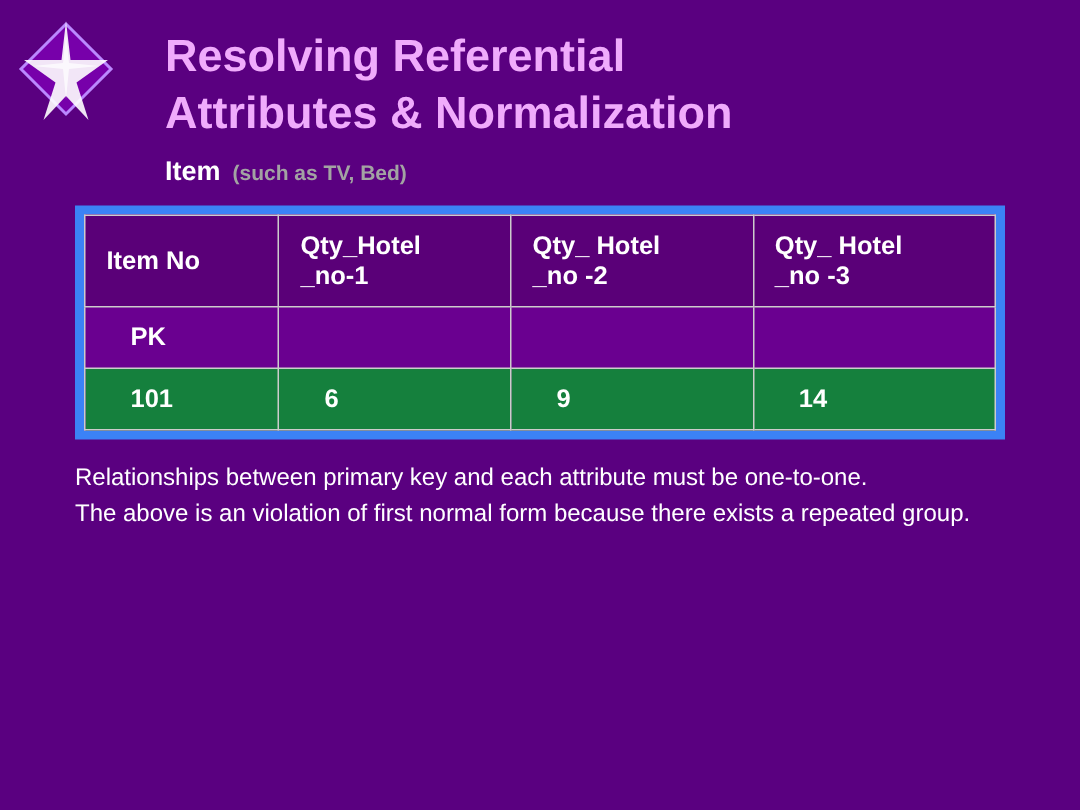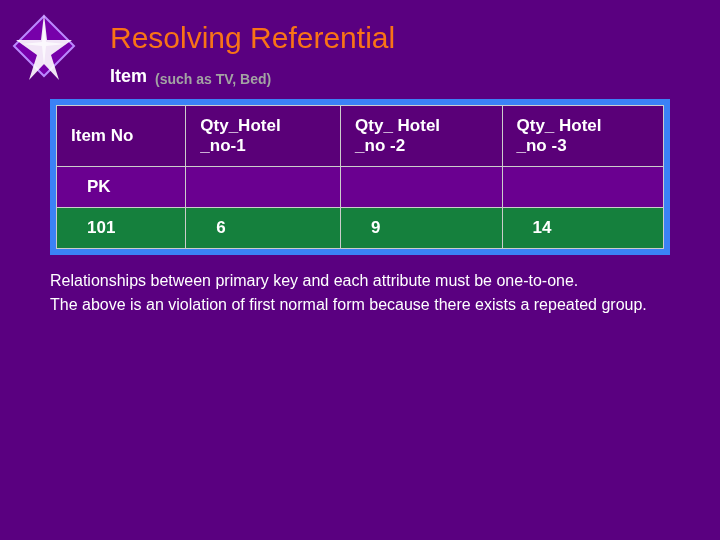--- a/index.html
+++ b/index.html
@@ -20,30 +20,30 @@
       padding: 20px 30px 20px 30px;
       position: relative;
     }
 
     .title-area {
       margin-left: 80px;
       margin-bottom: 10px;
     }
 
     .main-title {
-      color: #f97316;
+      color: #f0abfc;
       font-size: 30px;
-      font-weight: normal;
+      font-weight: bold;
       line-height: 1.2;
       margin-bottom: 2px;
     }
 
     .subtitle-row {
       display: flex;
-      align-items: flex-end;
+      align-items: center;
       margin-left: 80px;
       margin-bottom: 12px;
     }
 
     .subtitle-label {
       color: #ffffff;
       font-size: 18px;
       font-weight: bold;
       margin-right: 8px;
     }
@@ -115,20 +115,21 @@
 
     <polygon points="34,4 64,34 34,64 4,34" fill="#7700aa" stroke="#bb88ff" stroke-width="2"></polygon>
 
     <polygon points="34,2 37,28 62,28 41,43 49,68 34,52 19,68 27,43 6,28 31,28" fill="white" opacity="0.9"></polygon>
 
     <polygon points="34,10 36,30 56,32 36,34 34,54 32,34 12,32 32,30" fill="white" opacity="0.7"></polygon>
   </svg>
 
   <div class="title-area">
     <div class="main-title">Resolving Referential</div>
+    <div class="main-title">Attributes &amp; Normalization</div>
   </div>
 
   <div class="subtitle-row">
     <span class="subtitle-label">Item</span>
     <span class="subtitle-text">(such as TV, Bed)</span>
   </div>
 
   <div class="table-wrapper">
     <table>
       <thead>

